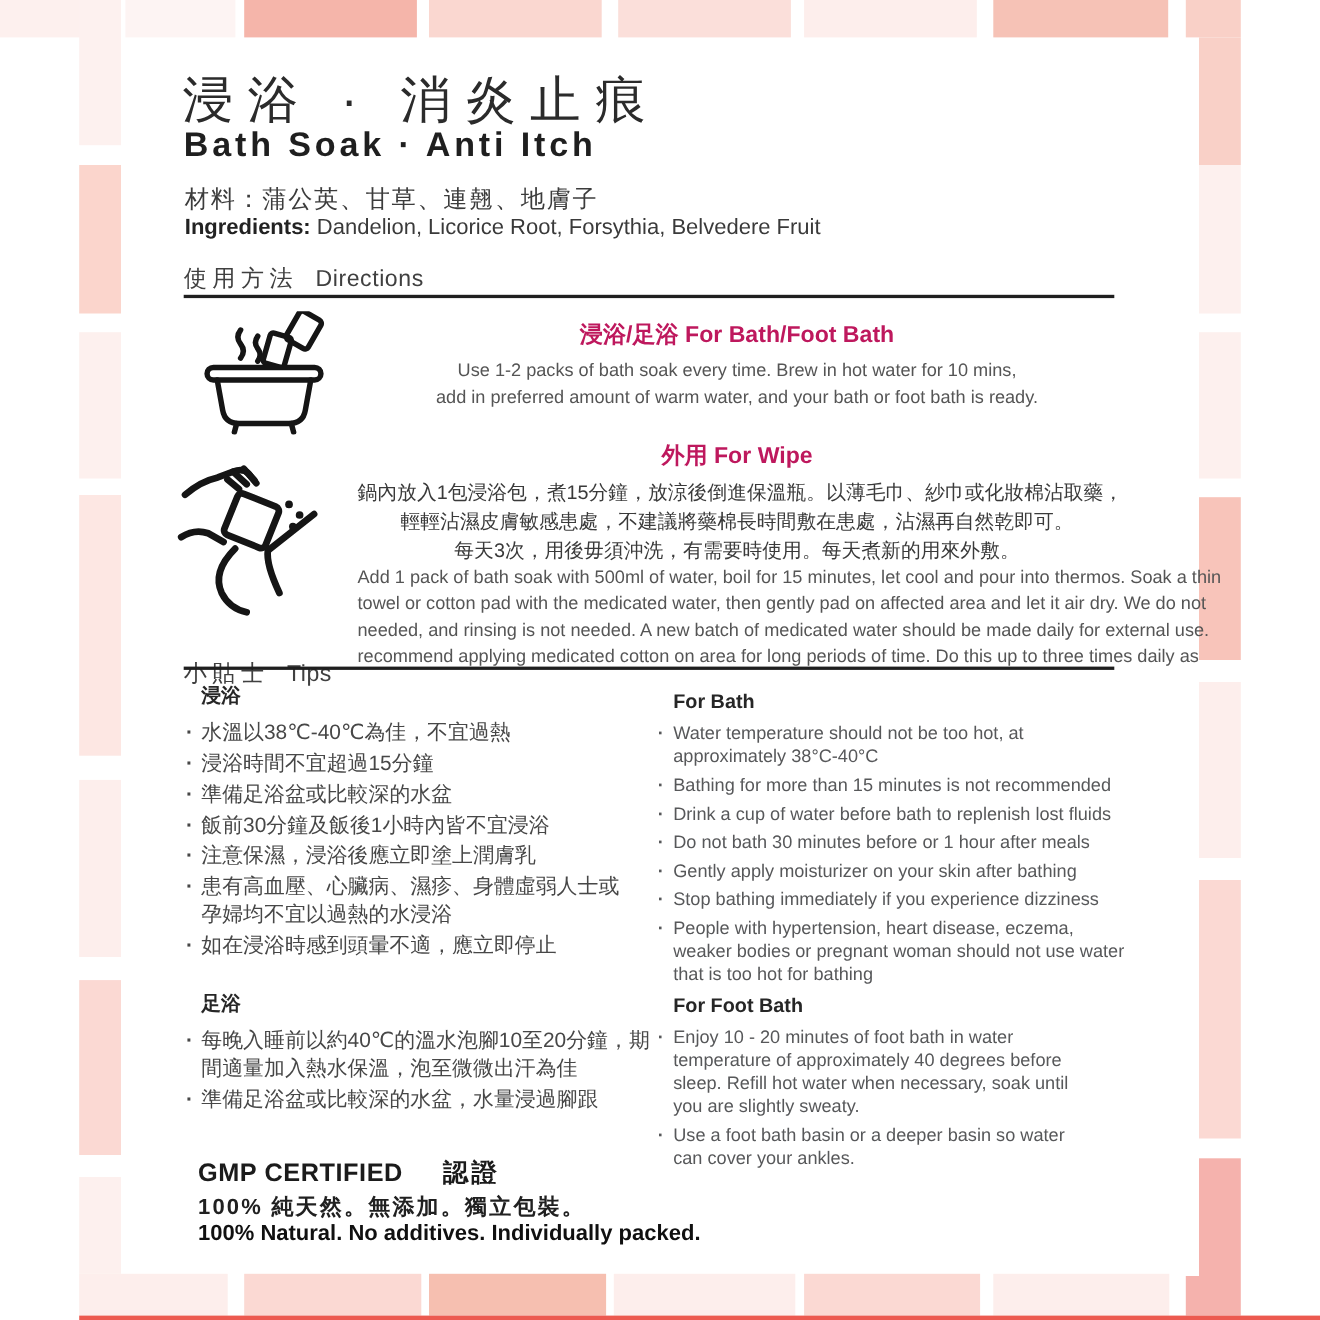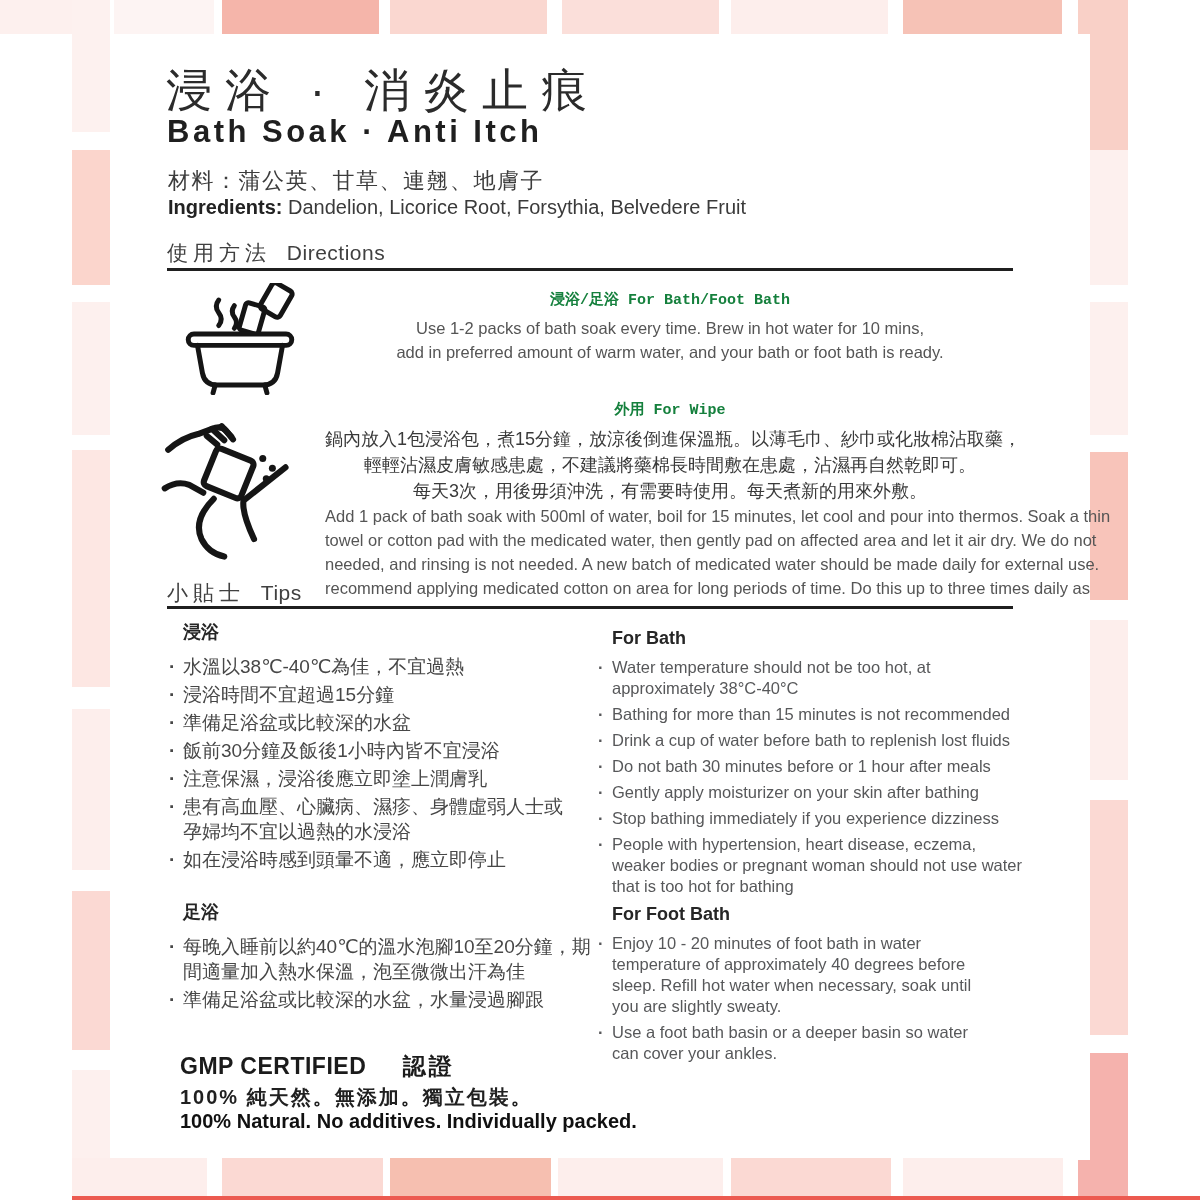--- a/index.html
+++ b/index.html
@@ -13,32 +13,32 @@
   #title-zh{position:absolute;left:166px;top:60px;font-size:46px;font-weight:500;letter-spacing:13px;color:#2b2b2b;}
   #title-en{position:absolute;left:167px;top:114px;font-size:31px;font-weight:600;letter-spacing:3.5px;color:#1f1f1f;}
   #materials{position:absolute;left:168px;top:166px;font-size:22px;color:#3c3c3c;letter-spacing:1.5px;}
   #ingredients{position:absolute;left:168px;top:196px;font-size:20px;color:#3a3a3a;}
   #ingredients .lbl{font-weight:700;color:#222;}
   
   .section-head{position:absolute;font-size:21px;color:#404040;}
   .section-head .zh{letter-spacing:5px;}
   .section-head .en{margin-left:10px;letter-spacing:0.5px;}
   #dir-head{left:167px;top:239px;}
-  #tips-head{left:167px;top:579px;}
+  #tips-head{left:167px;top:598px;}
   .rule{position:absolute;left:167px;width:846px;height:3px;background:#1f1f1f;}
   #rule1{top:268px;}
   #rule2{top:606px;}
   
   .dir-icon{position:absolute;}
   #bath-icon{left:176px;top:283px;width:128px;height:112px;}
   #wipe-icon{left:156px;top:412px;width:140px;height:150px;}
   .dir-text{position:absolute;left:325px;width:690px;text-align:center;}
   #bath-text{top:290px;}
   #wipe-text{top:400px;}
-  .dir-title{font-size:15px;font-weight:700;color:#15803d;margin-bottom:7px;font-family:Liberation Mono, monospace;}
+  .dir-title{font-size:21px;font-weight:700;color:#be185d;margin-bottom:7px;}
   .dir-zh{font-size:18px;color:#3a3a3a;line-height:26px;white-space:nowrap;}
   .dir-en{font-size:16.5px;color:#555;line-height:24px;white-space:nowrap;}
   
   .tips-block{position:absolute;}
   #tips-bath-zh{left:168px;top:620px;width:404px;}
   #tips-bath-en{left:597px;top:628px;width:430px;}
   #tips-foot-zh{left:168px;top:900px;width:424px;}
   #tips-foot-en{left:597px;top:904px;width:398px;}
   .tips-h-zh{font-size:18px;font-weight:700;color:#262626;margin:0 0 10px 15px;}
   .tips-h-en{font-size:18px;font-weight:700;color:#262626;margin:0 0 8px 15px;}

